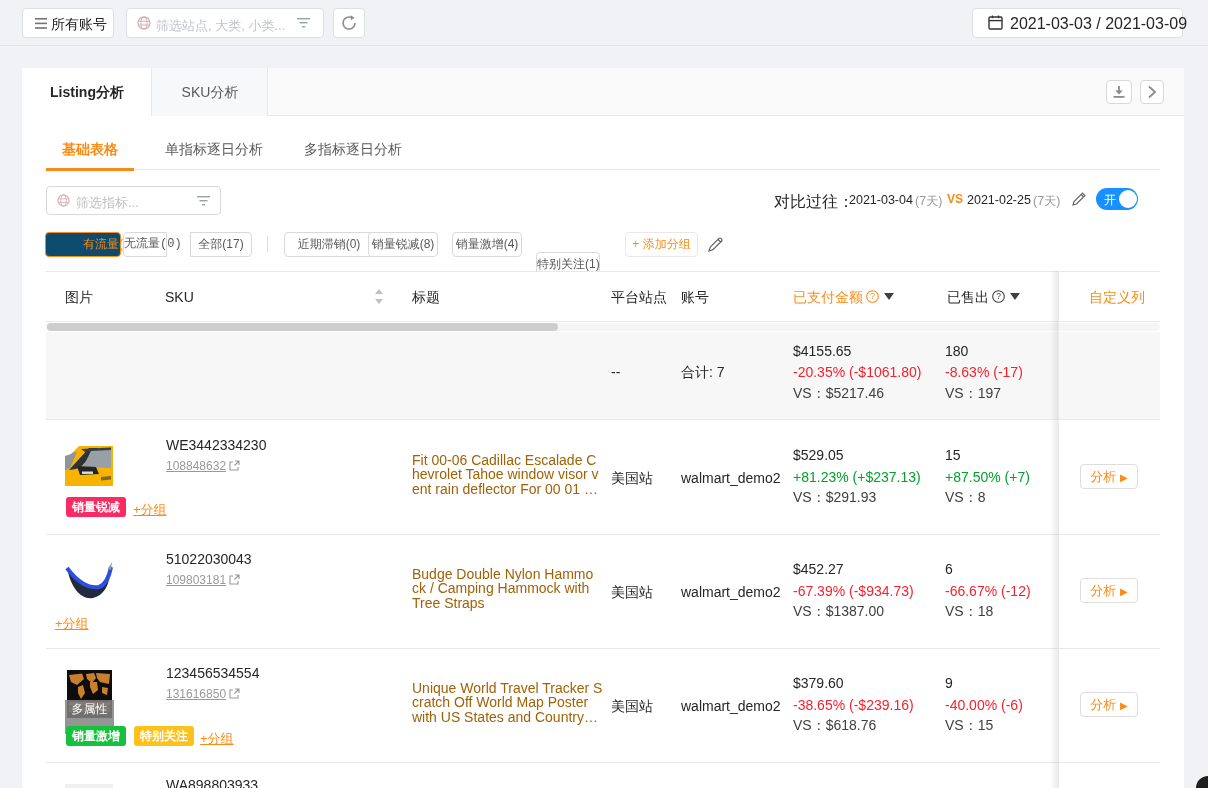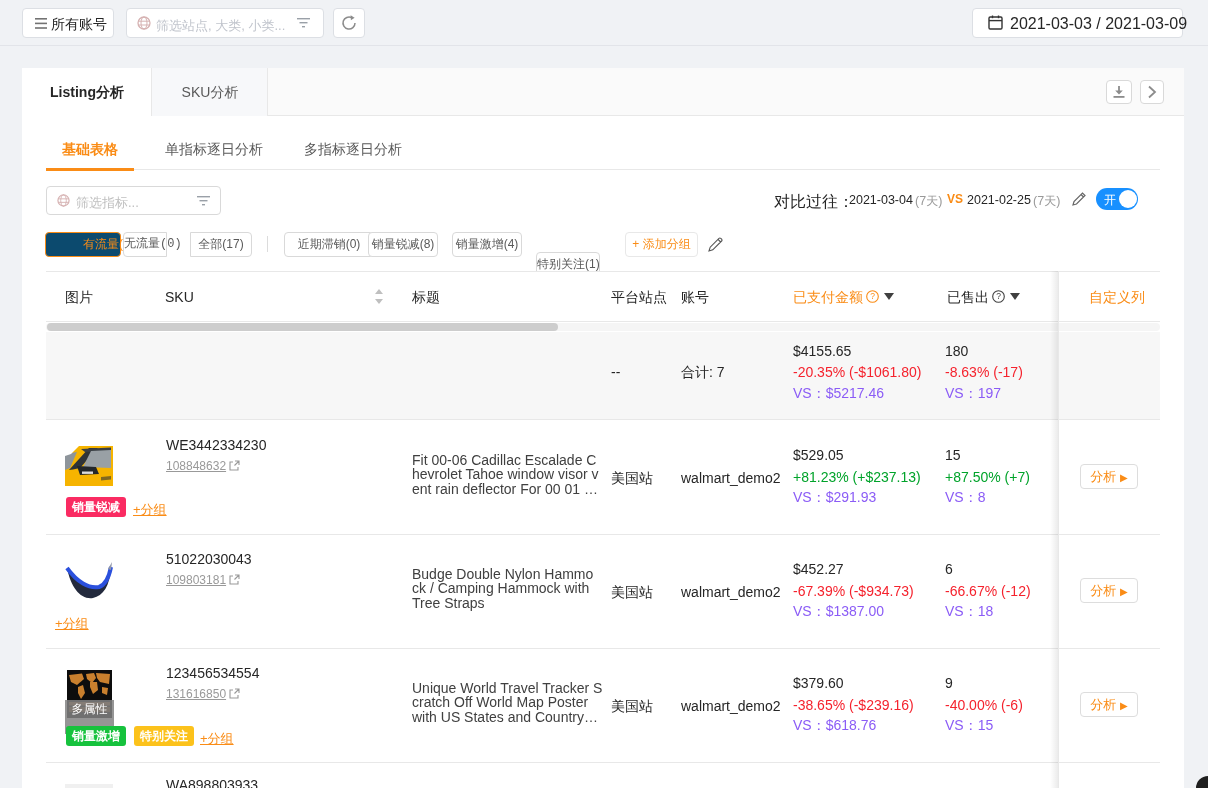--- a/index.html
+++ b/index.html
@@ -8,23 +8,23 @@
 .abs { position:absolute; }
 .btn { position:absolute; background:#fff; border:1px solid #dcdfe4; border-radius:4px; }
 svg { display:block; }
 .up { color:#00a32a; }
 .down { color:#f5222d; }
 .tag { position:absolute; height:20px; line-height:20px; border-radius:3px; color:#fff; font-size:12px; padding:0 6px; font-weight:bold; }
 .grp { position:absolute; color:#fa8c16; font-size:13px;text-decoration:underline; }
 .fbtn { position:absolute; height:25px; line-height:23px; border:1px solid #d9d9d9; background:#fff; border-radius:4px; font-size:12px; color:#595959; text-align:center; white-space:nowrap; }
 .num1 { position:absolute; font-size:14px; color:#262626; }
 .num2 { position:absolute; font-size:14px; }
-.num3 { position:absolute; font-size:14px; color:#8b5cf6; }
+.num3 { position:absolute; font-size:14px; color:#404040; }
 .cell14 { position:absolute; font-size:14px; color:#262626; }
-.title { position:absolute; font-size:14px; color:#404040; line-height:14.4px; }
+.title { position:absolute; font-size:14px; color:#a16207; line-height:14.4px; }
 .sku { position:absolute; font-size:14px; color:#262626; }
 .lnk { position:absolute; font-size:12px; color:#999; text-decoration:underline; }
 .ana { position:absolute; width:58px; height:25px; border:1px solid #ddd; border-radius:4px; background:#fff; color:#fa8c16; font-size:13px; text-align:center; line-height:23px; }
 </style>
 </head>
 <body>
 
 <div class="abs" style="left:0;top:0;width:1208px;height:46px;background:#f0f2f5;border-bottom:1px solid #e2e4e9;"></div>
 
 <div class="btn" style="left:22px;top:8px;width:92px;height:30px;"></div>

